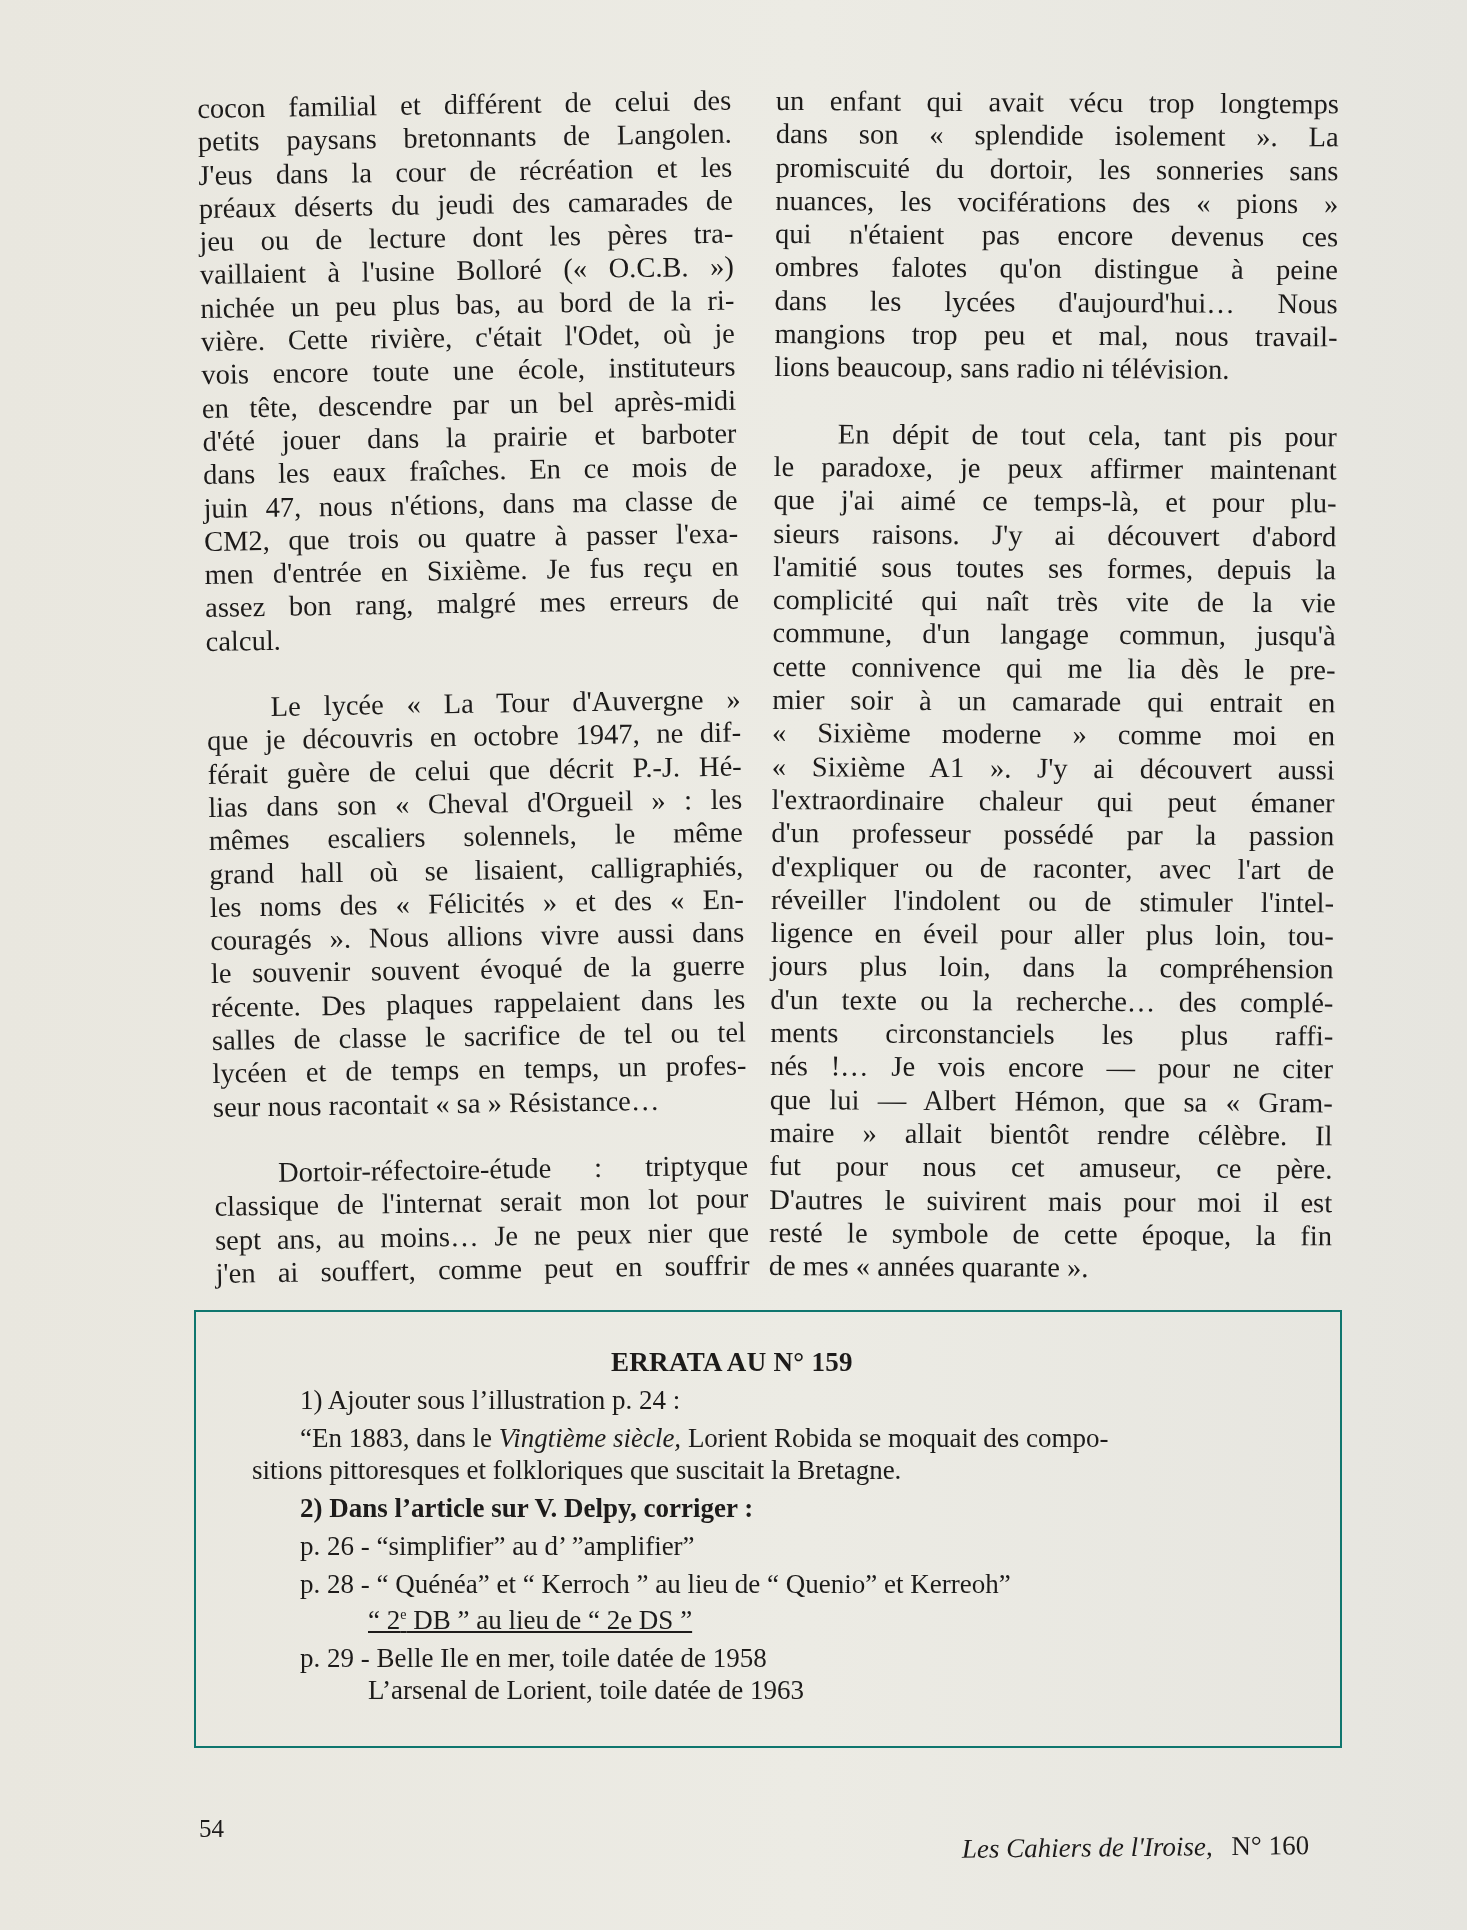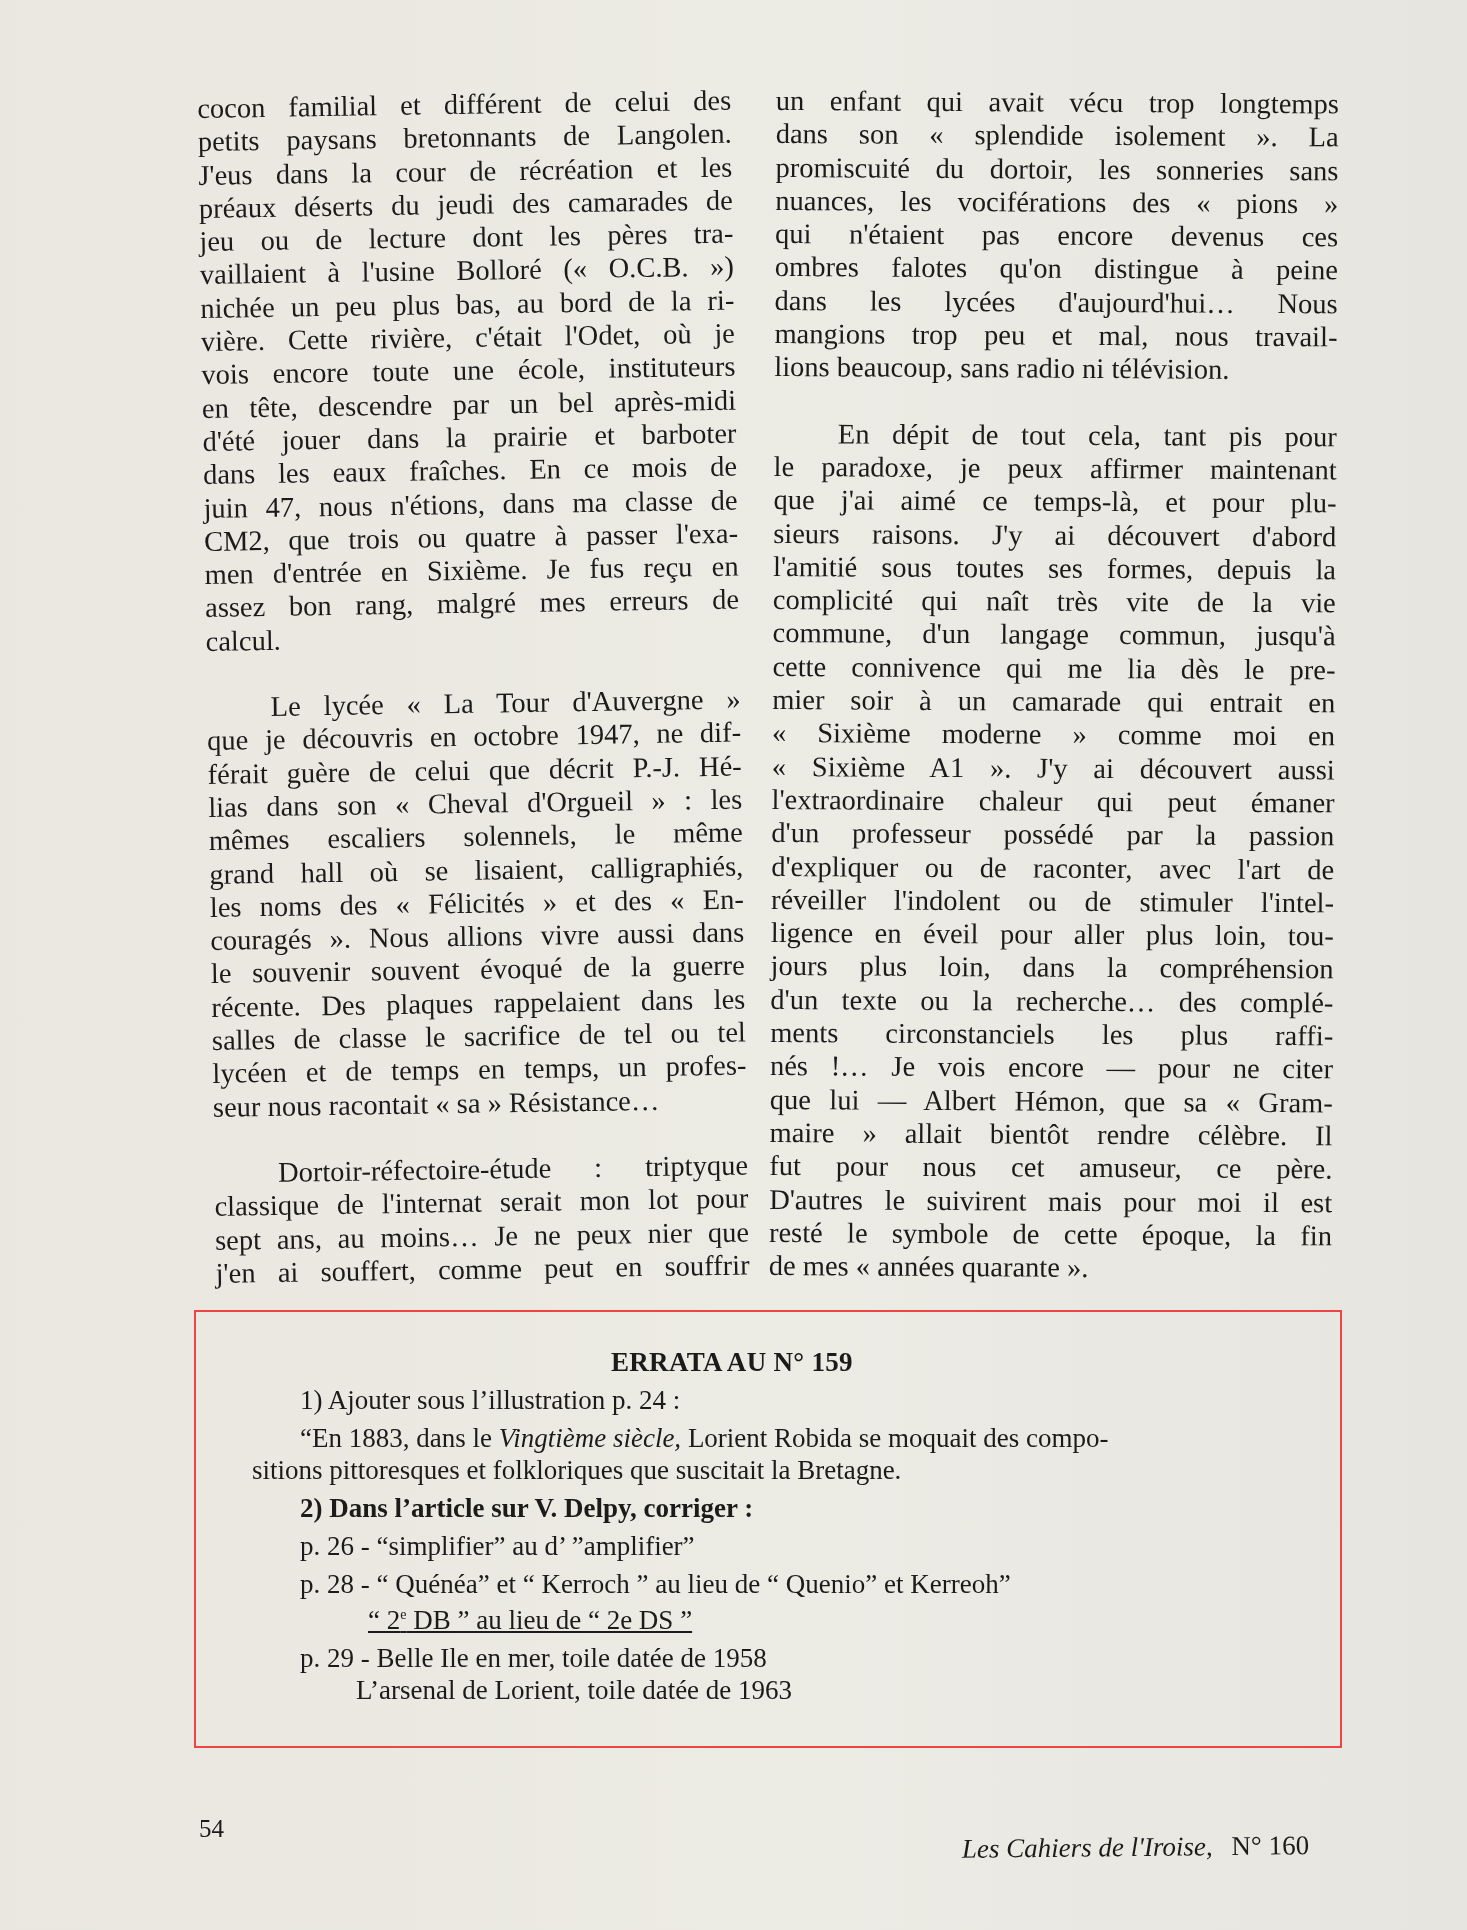--- a/index.html
+++ b/index.html
@@ -17,21 +17,21 @@
   }
   .col.left { left: 197px; width: 534px; transform: rotate(-0.9deg); transform-origin: 0 0; }
   .col.right { left: 776px; width: 563px; top: 84px; transform: rotate(0.35deg); transform-origin: 0 0; }
   .col .line { display: block; white-space: nowrap; text-align-last: justify; text-align: justify; }
   .col .line.last { text-align-last: left; }
   .col .para-gap { display: block; height: 33px; }
   .col .line.indent { padding-left: 64px; }
 
   .errata {
     position: absolute; left: 194px; top: 1310px; width: 1148px; height: 438px;
-    border: 2px solid #ef4444; box-sizing: border-box;
+    border: 2px solid #0f766e; box-sizing: border-box;
     font-size: 27px; line-height: 33px;
   }
   .errata-title { position: absolute; left: 415px; top: 34px; font-weight: bold; font-size: 27px; letter-spacing: 0.3px; }
   .erow { position: absolute; white-space: nowrap; }
   .erow i { }
   .erow sup { font-size: 14px; vertical-align: 10px; }
 
   .page-number { position: absolute; left: 199px; top: 1815px; font-size: 25px; }
   .journal { position: absolute; left: 962px; top: 1832px; font-size: 27px; font-style: italic; white-space: nowrap; transform: rotate(-0.6deg); }
   .journal .num { font-style: normal; margin-left: 12px; }
@@ -142,21 +142,21 @@
     <span>p. 28 -</span>
     <span>“ Quénéa” et “ Kerroch ” au lieu de “ Quenio” et Kerreoh”</span>
   </div>
   <div class="erow" style="left:172px; top:286px;text-decoration:underline;">
     <span>“ 2</span><sup>e</sup><span> DB ” au lieu de “ 2e DS ”</span>
   </div>
   <div class="erow" style="left:104px; top:330px;">
     <span>p. 29 -</span>
     <span>Belle Ile en mer, toile datée de 1958</span>
   </div>
-  <div class="erow" style="left:160px; top:362px;">
+  <div class="erow" style="left:172px; top:362px;">
     <span>L’arsenal de Lorient, toile datée de 1963</span>
   </div>
 </div>
 
 <div class="page-number">54</div>
 <div class="journal">
   <span>Les Cahiers de l'Iroise,</span>
   <span class="num">N° 160</span>
 </div>
 

